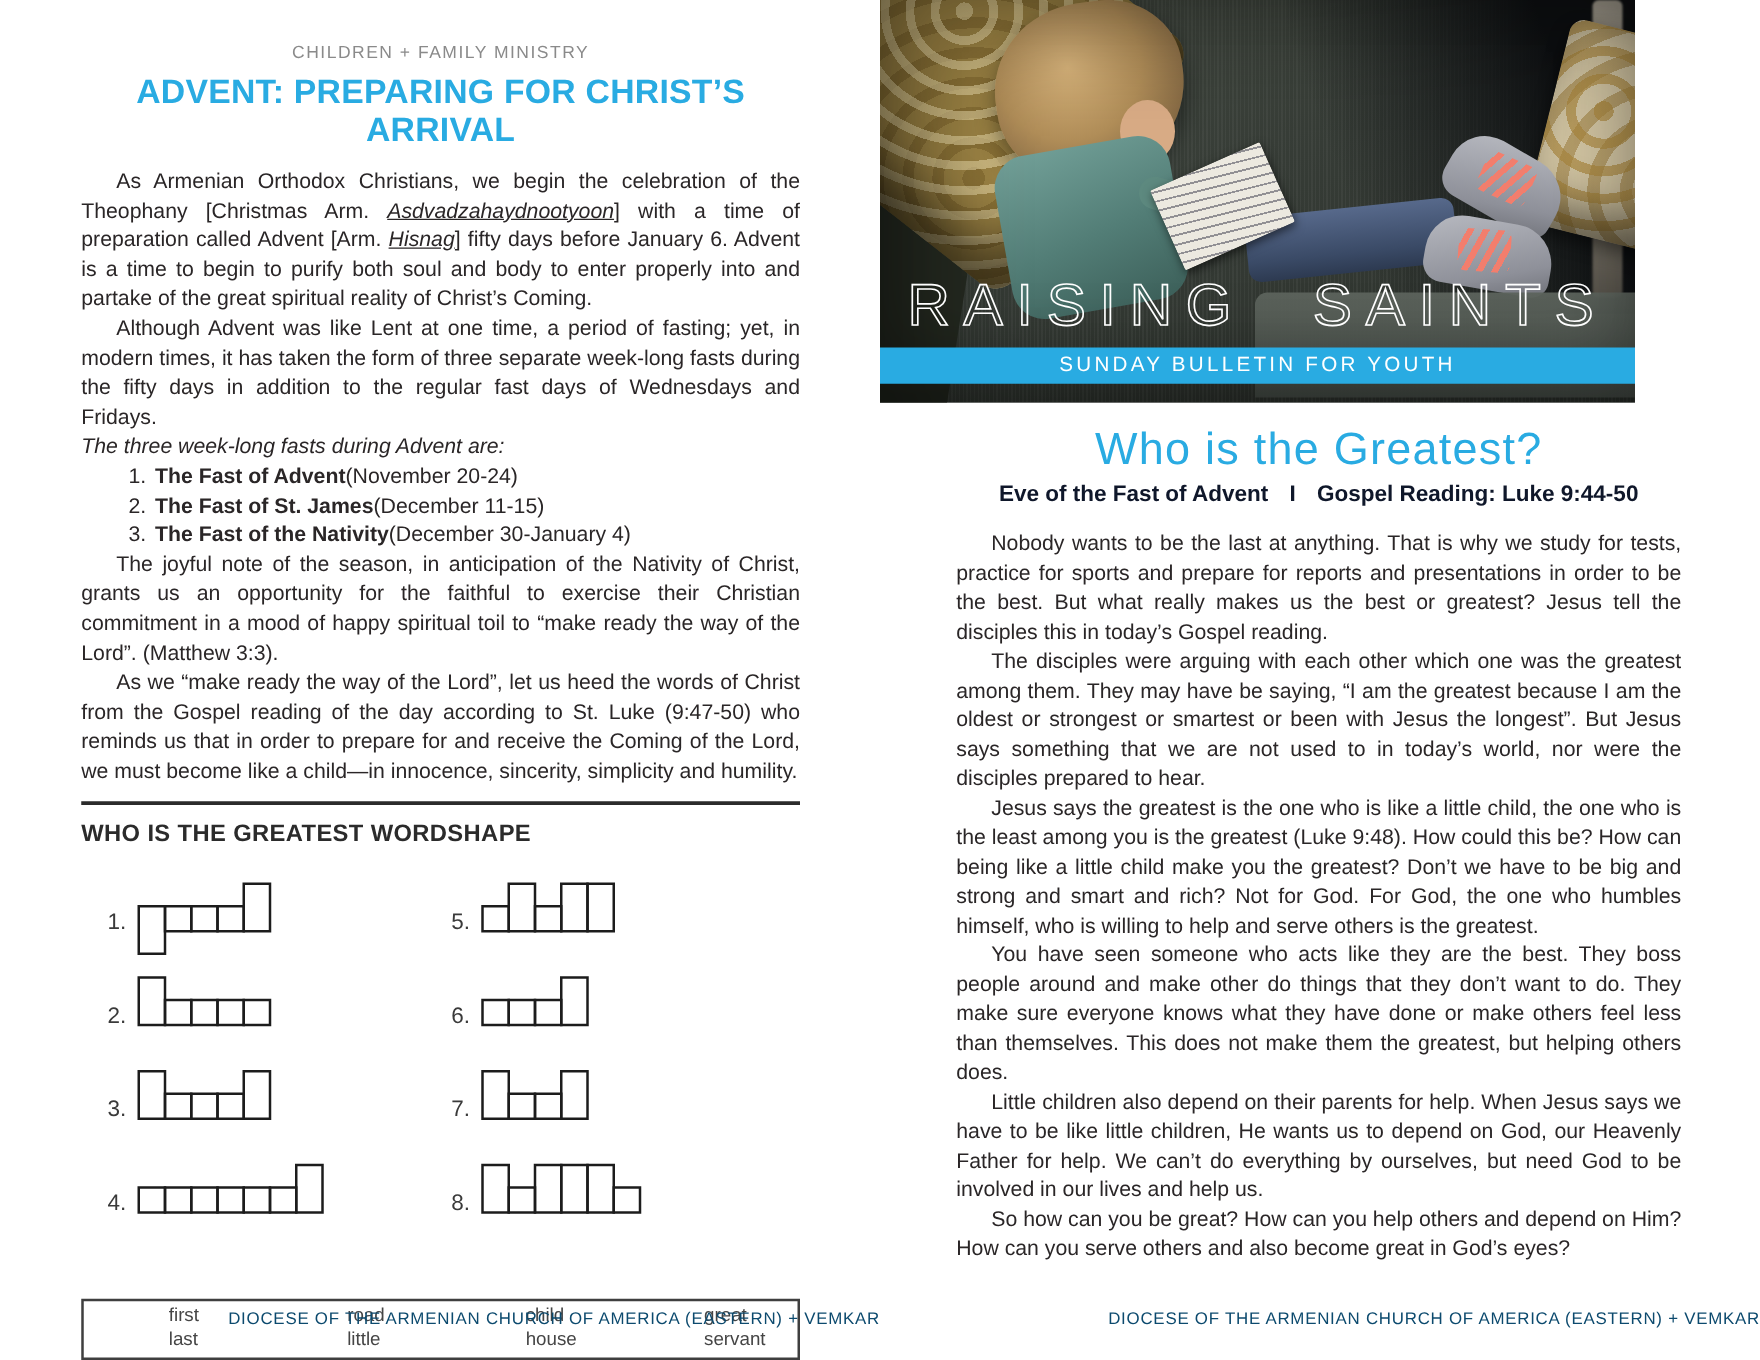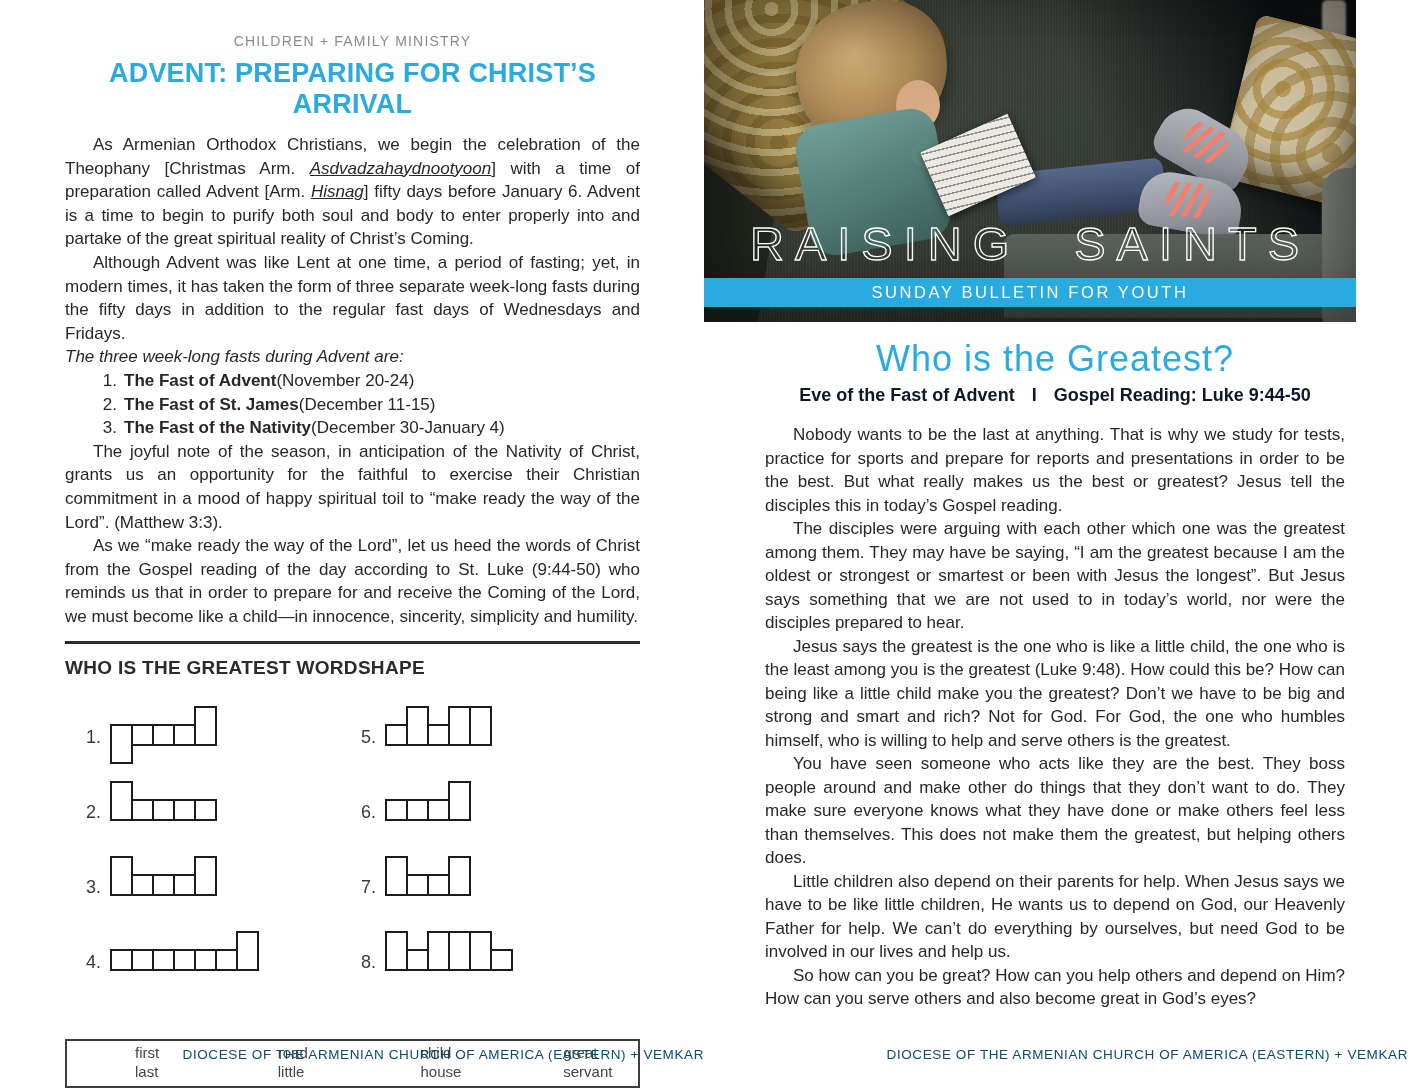--- a/index.html
+++ b/index.html
@@ -63,21 +63,21 @@
     font-size:15px; line-height:19px; color:#454545;
   }
   .word-bank span { padding-left:68px; }
 
   .page-footer {
     position:absolute; left:0; right:0; bottom:26px;
     text-align:right; font-size:13.5px; letter-spacing:0.6px; color:#0c4a6e;
   }
 
   
-  .photo { position:relative; width:652px; height:322px; overflow:hidden; background:#343a36; }
+  .photo { position:relative; width:604px; height:322px; overflow:hidden; background:#343a36; }
   .photo > div { position:absolute; }
   .couch-base {
     inset:0;
     background:
       repeating-linear-gradient(90deg, rgba(255,255,255,0.045) 0 1px, rgba(0,0,0,0) 1px 3px),
       linear-gradient(160deg,#454b42 0%, #363c36 45%, #2b302b 100%);
   }
   .dark-corner {
     right:0; top:0; width:46%; height:78%;
     background:linear-gradient(250deg, #0e1012 22%, rgba(14,16,18,0) 78%);
@@ -207,21 +207,21 @@
           <span class="fast-num">2.</span>
           <span class="fast-name">The Fast of St. James</span>
           <span> (December 11-15)</span>
         </div>
       <div class="fast-item">
           <span class="fast-num">3.</span>
           <span class="fast-name">The Fast of the Nativity</span>
           <span> (December 30-January 4)</span>
         </div>
       <p>The joyful note of the season, in anticipation of the Nativity of Christ, grants us an opportunity for the faithful to exercise their Christian commitment in a mood of happy spiritual toil to “make ready the way of the Lord”. (Matthew 3:3).</p>
-      <p>As we “make ready the way of the Lord”, let us heed the words of Christ from the Gospel reading of the day according to St. Luke (9:44-50) who reminds us that in order to prepare for and receive the Coming of the Lord, we must become like a child—in innocence, sincerity, simplicity and humility.</p>
+      <p>As we “make ready the way of the Lord”, let us heed the words of Christ from the Gospel reading of the day according to St. Luke (9:47-50) who reminds us that in order to prepare for and receive the Coming of the Lord, we must become like a child—in innocence, sincerity, simplicity and humility.</p>
     </div>
 
     <hr class="rule">
 
     <div class="wordshape-title">WHO IS THE GREATEST WORDSHAPE</div>
 
     <div class="shapes">
         <div class="shape-item">
           <span class="shape-num">1.</span>
           <div class="shape-boxes">

